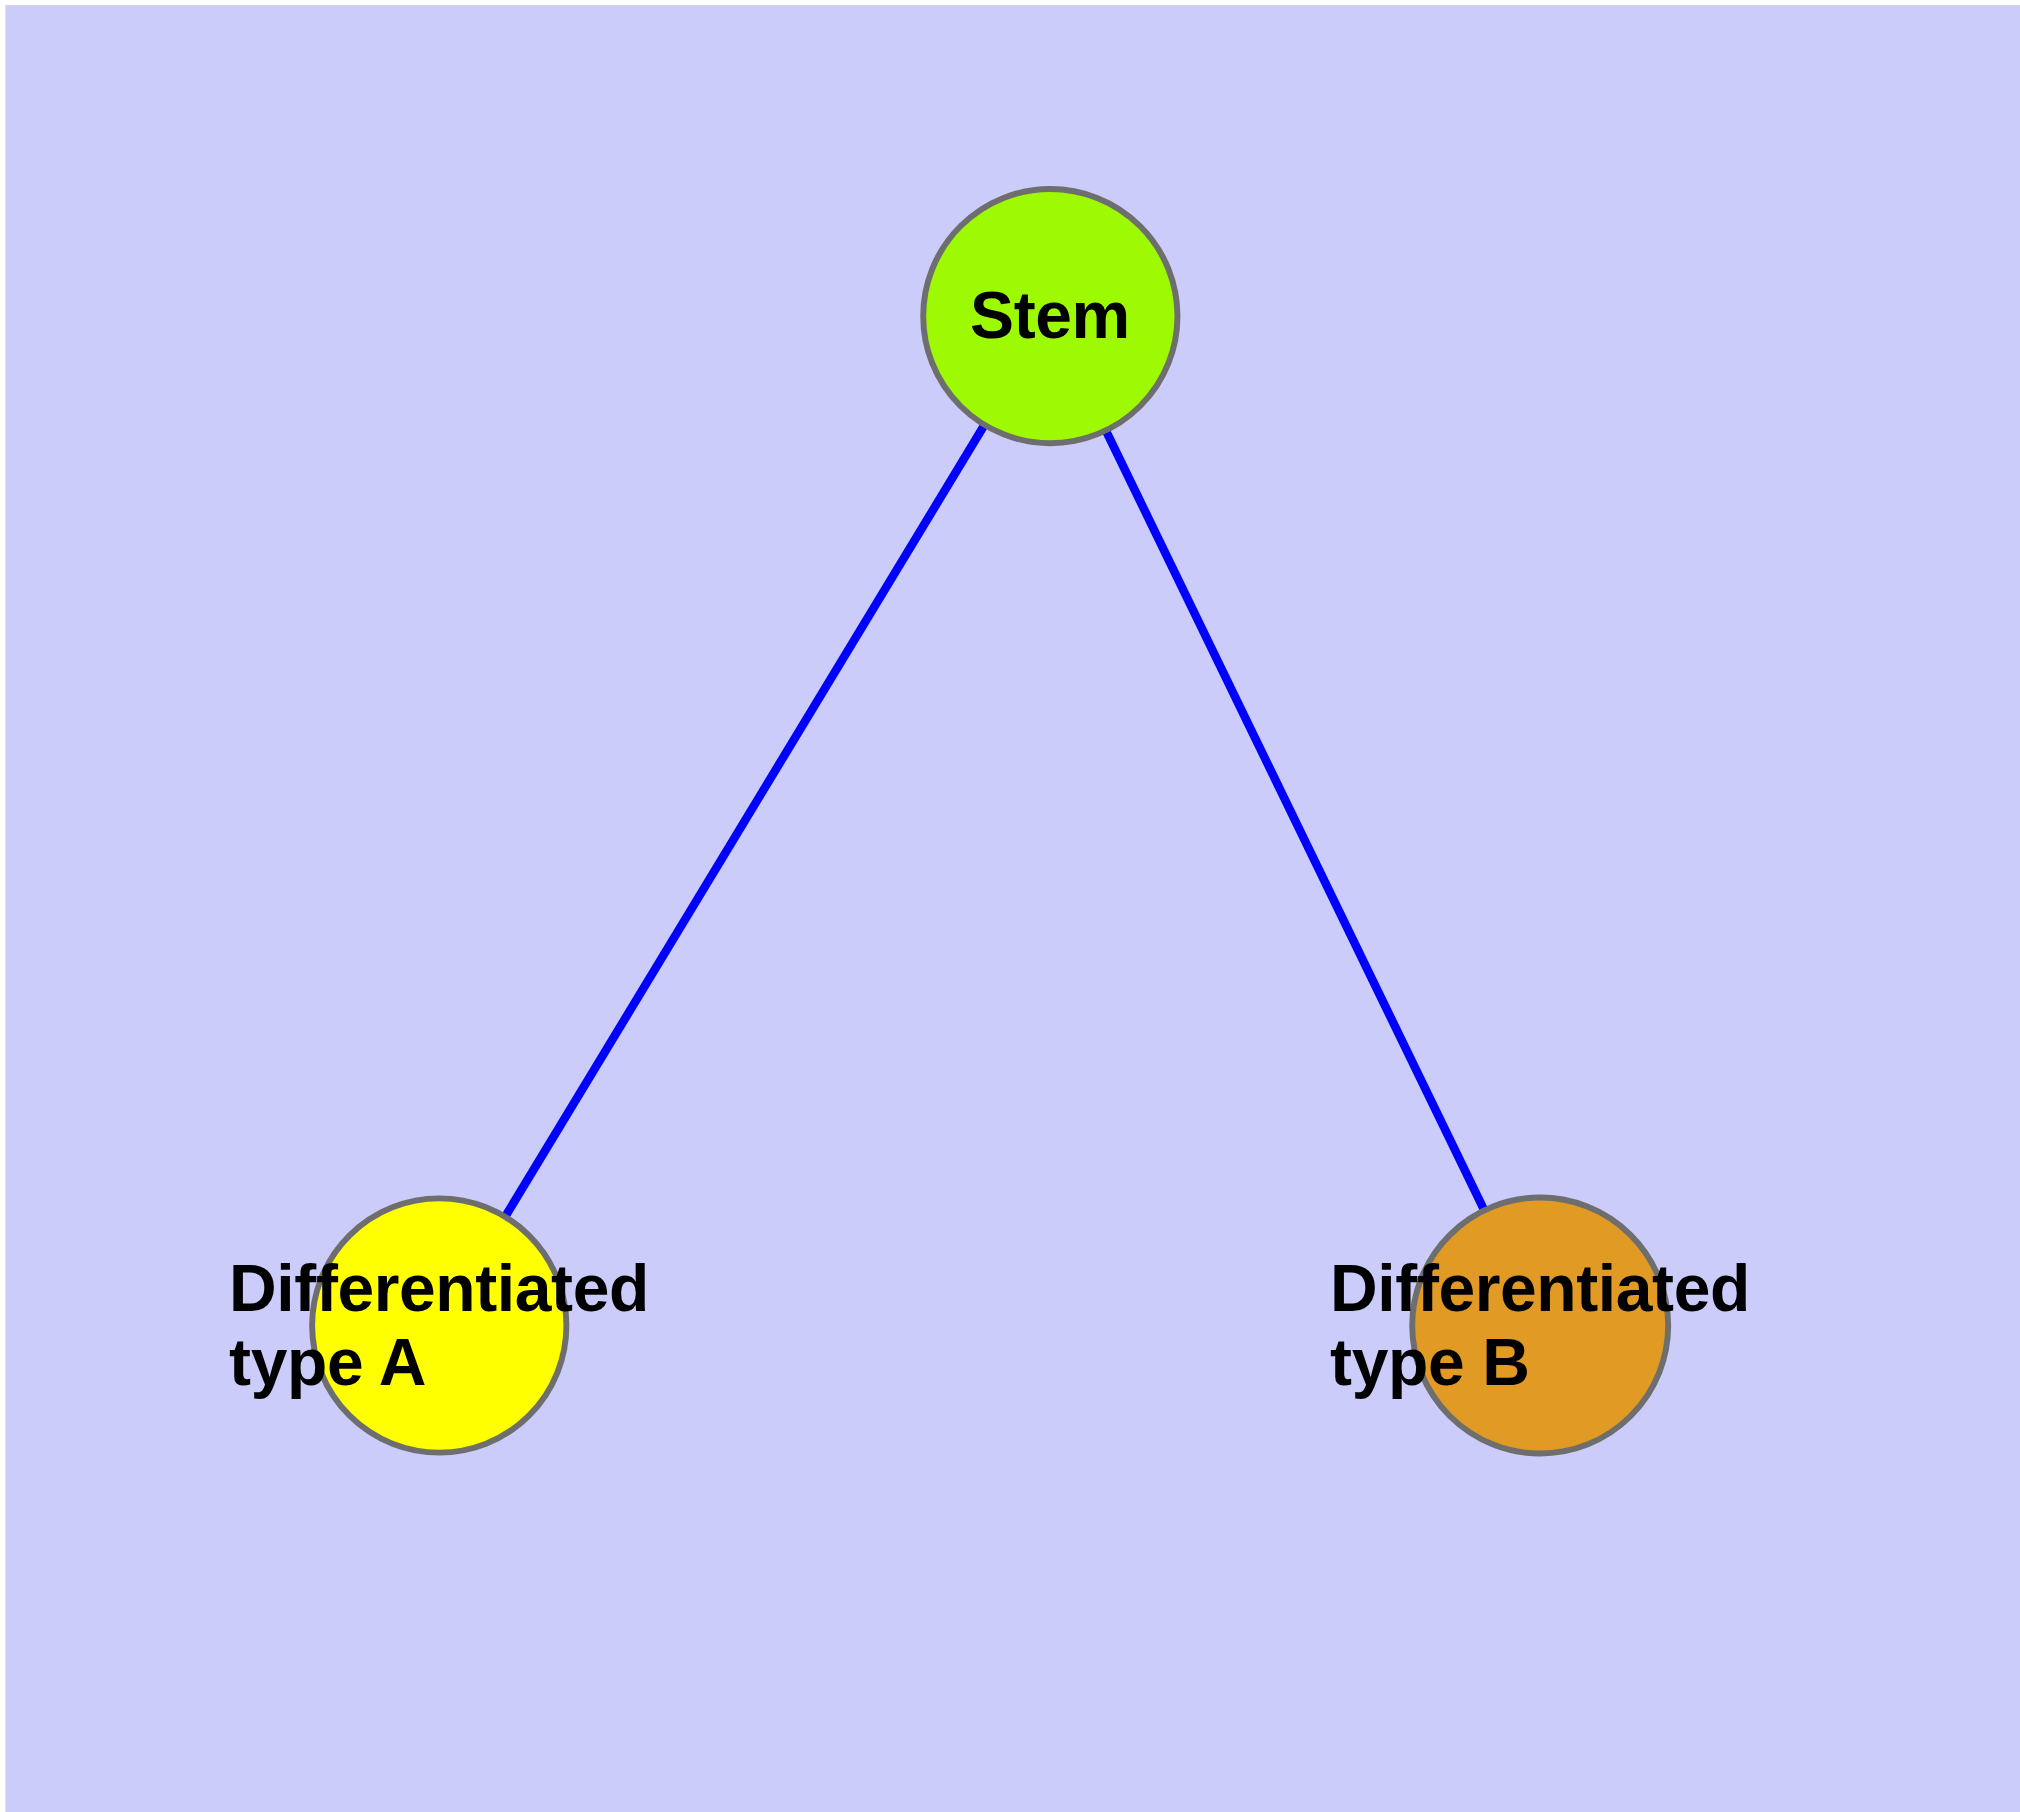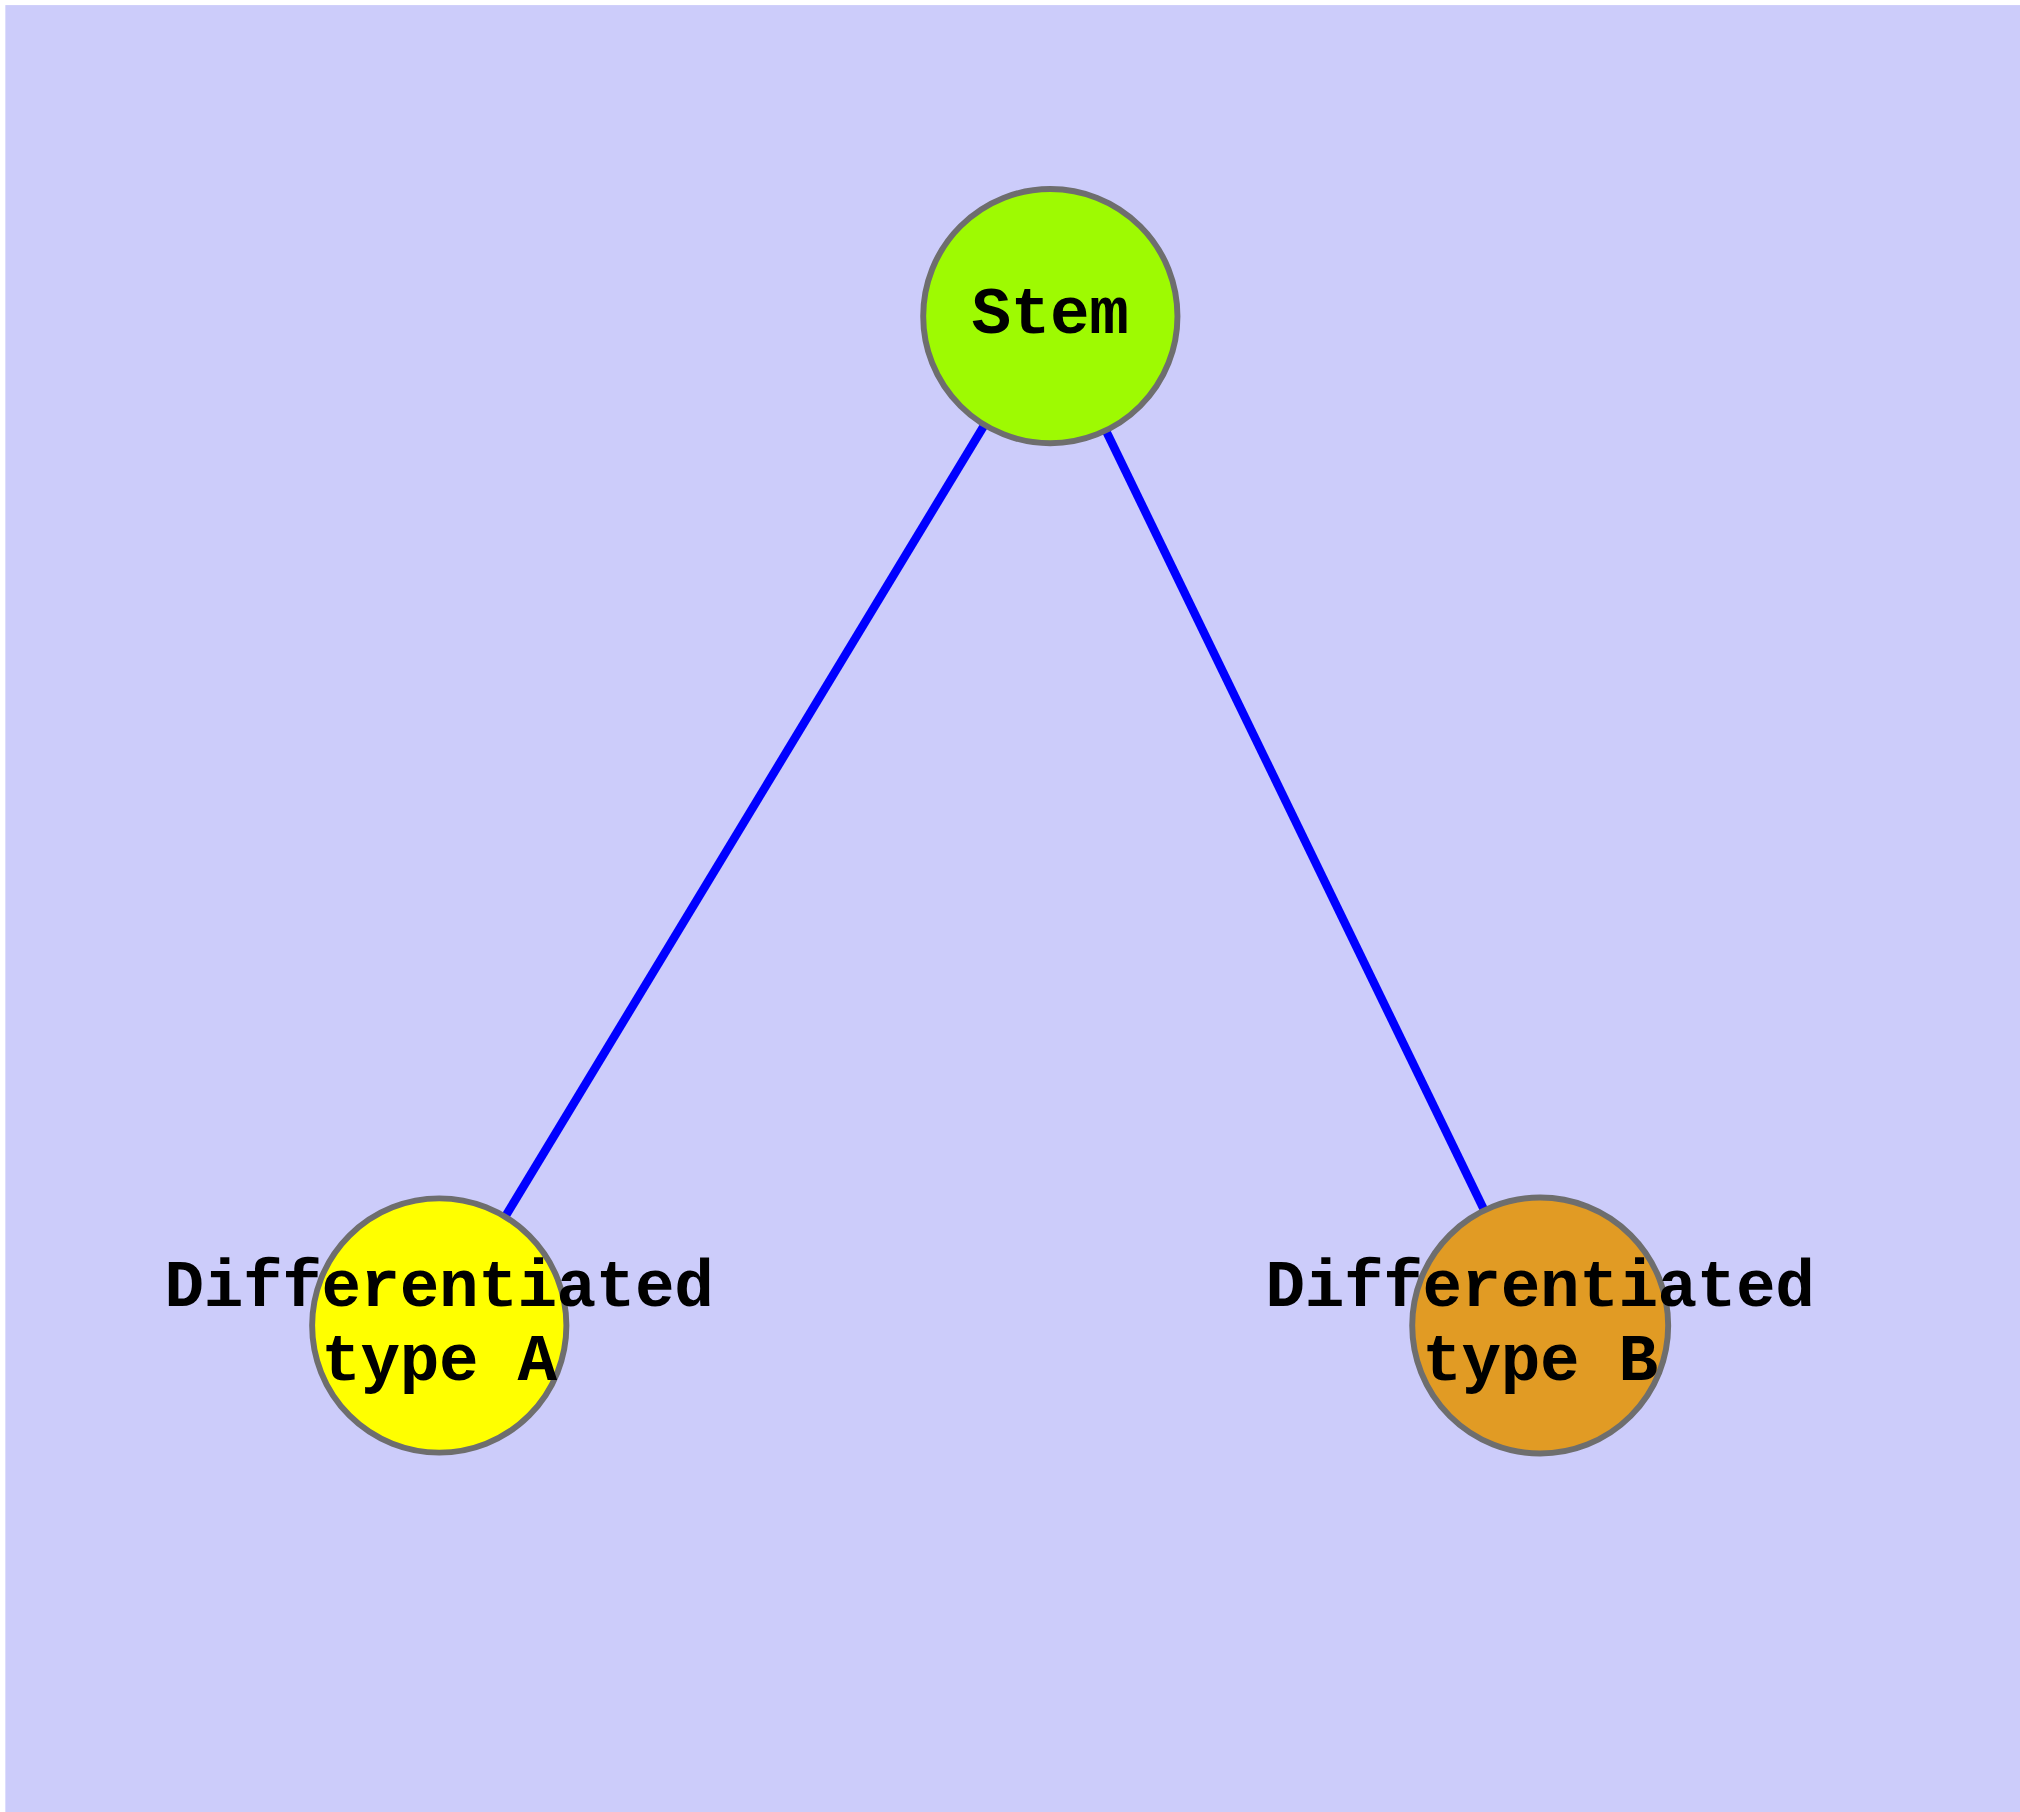--- a/index.html
+++ b/index.html
@@ -25,24 +25,24 @@
     position: absolute;
     left: 0;
     top: 0;
     width: 2021px;
     height: 1812px;
     display: block;
   }
   .node-label {
     position: absolute;
     transform: translate(-50%, -50%);
-    text-align: center;
+    text-align: left;
     white-space: pre;
     color: #000000;
-    font-family: Liberation Mono, monospace;
+    font-family: Liberation Sans, sans-serif;
     font-weight: bold;
     line-height: 1.12;
     letter-spacing: -0.4px;
     pointer-events: none;
   }
 </style>
 </head>
 <body style="width: 2021px; height: 1812px;">
 
 <div id="graph-canvas" style="width: 2021px; height: 1812px; background: rgb(255, 255, 255);">

